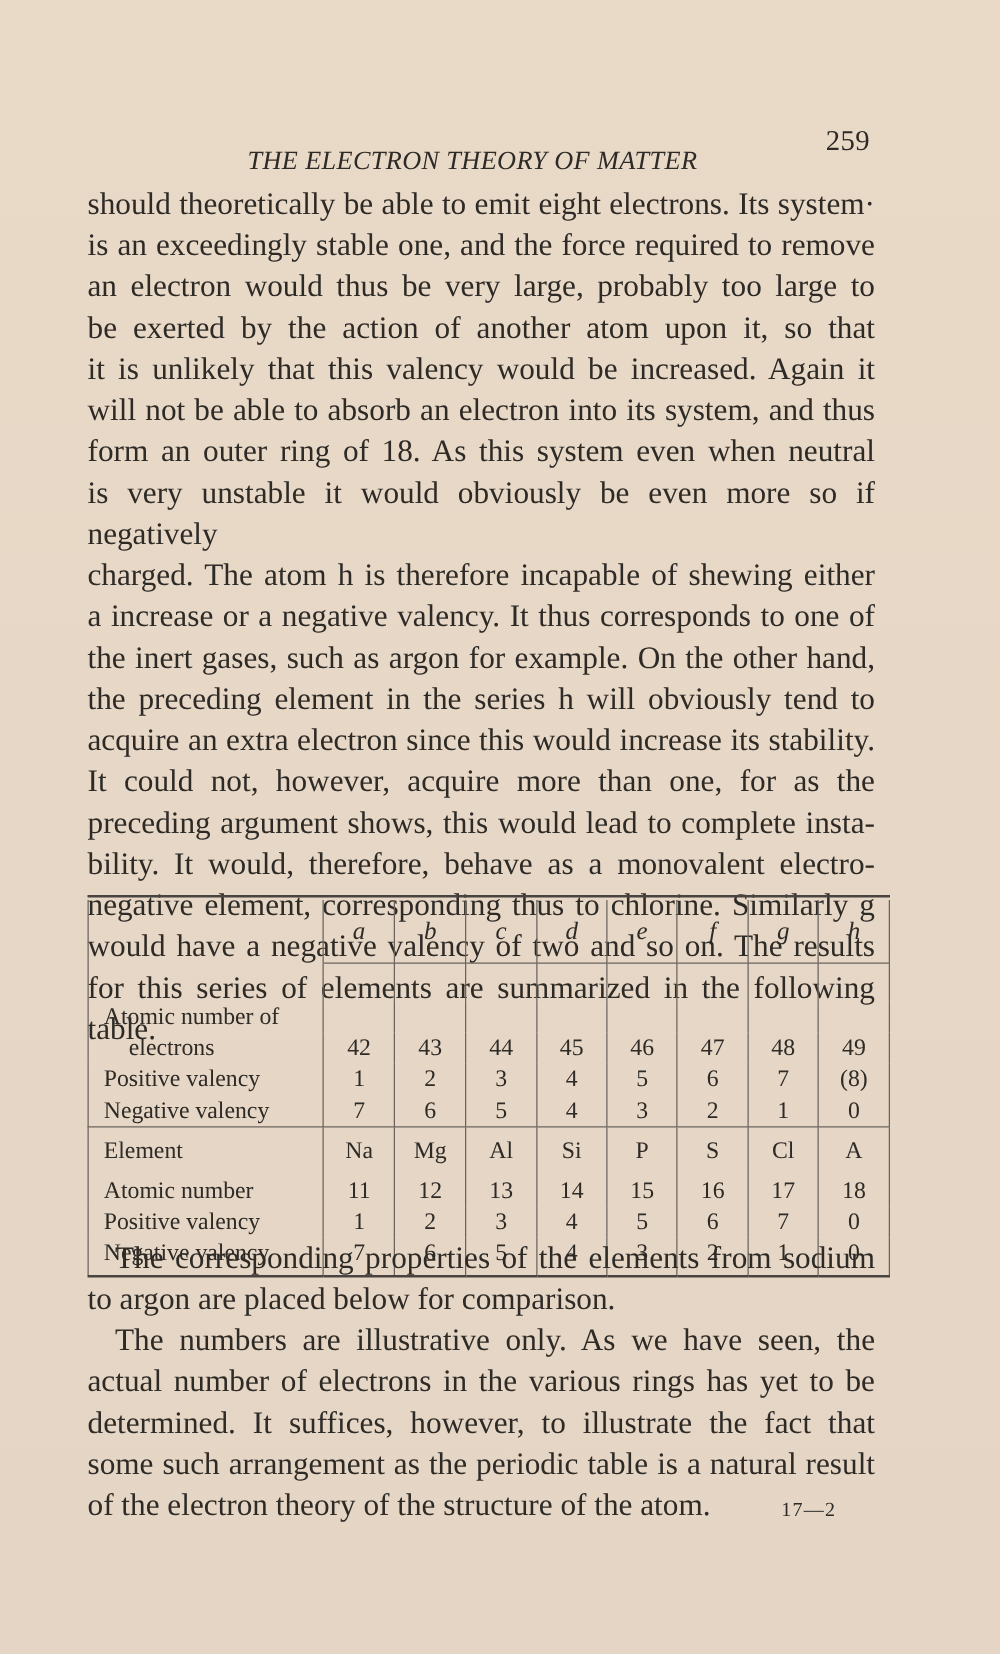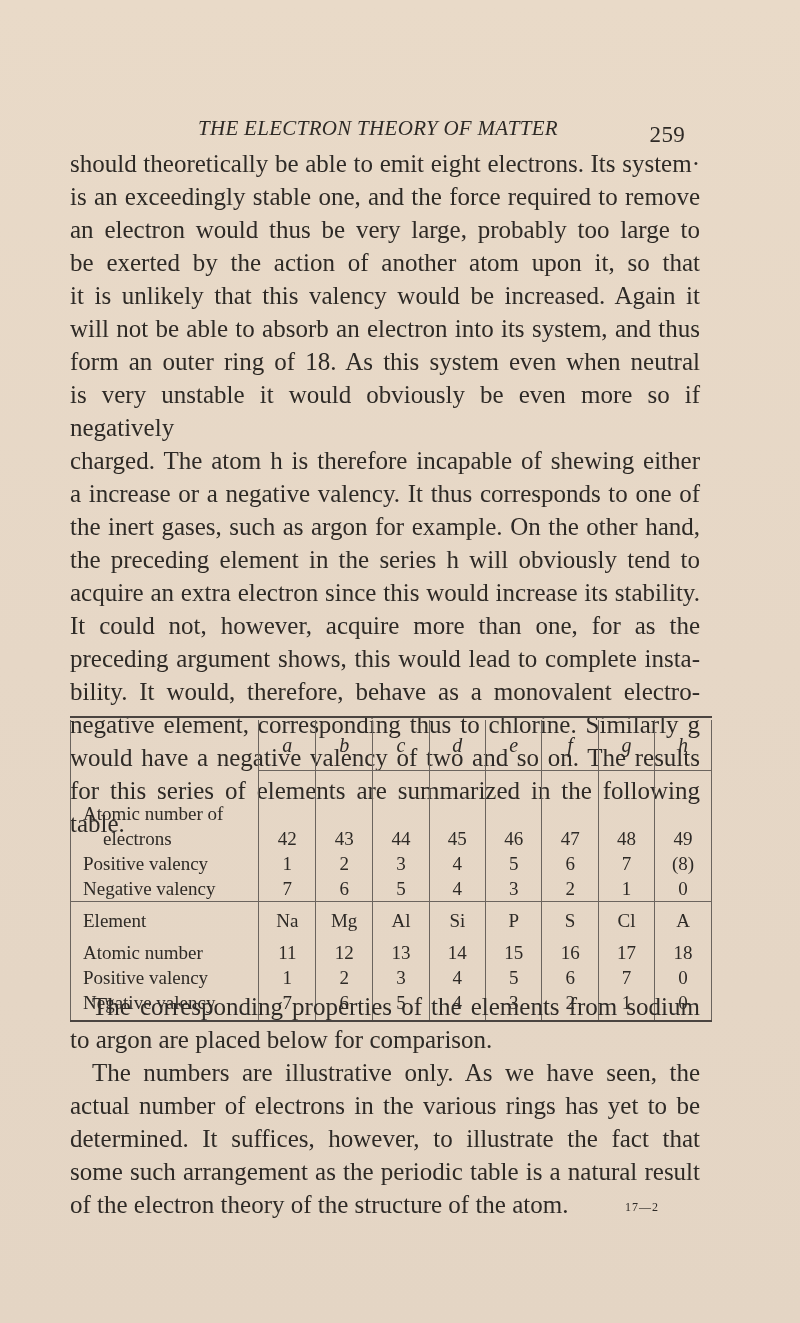--- a/index.html
+++ b/index.html
@@ -10,21 +10,21 @@
     font-family: "Liberation Serif", "DejaVu Serif", serif;
     color:#2e2a26;
     position:relative;
   }
   .page { position:absolute; left:0; top:0; width:800px; height:1323px; }
   .running-head {
     position:absolute; top:100px; left:70px; width:630px; height:30px;
     font-size:21px; letter-spacing:0.3px;
   }
   .running-head .title { position:absolute; left:128px; top:16px;font-style:italic; }
-  .running-head .num { position:absolute; right:15px; top:0; font-size:23px;margin-top:22px; }
+  .running-head .num { position:absolute; right:4px; top:0; font-size:23px; }
   .body-text {
     position:absolute; left:70px; top:147px; width:630px;
     font-size:25px; line-height:33px; text-align:justify;
     text-align-last:justify;
   }
   .body-text p { margin:0; }
   .body-text .last { text-align-last:left; }
   .tbl-wrap {
     position:absolute; left:70px; top:716px; width:642px; height:248px;
     border-top:2px solid #4a4440;
@@ -36,21 +36,21 @@
   td { padding:0; vertical-align:top; }
   .lbl { width:164px; border-left:1px solid #6b645e; border-right:1px solid #6b645e; padding-left:12px; }
   .c { width:59px; text-align:center; border-right:1px solid #6b645e; }
   .hdr td { height:50px; vertical-align:middle; font-style:italic; font-size:20px; }
   .hdr td.c { border-bottom:1px solid #6b645e; }
   .sp td { height:30px; }
   .divider td.c { border-bottom:1px solid #6b645e; }
   .divider td.lbl { border-bottom:1px solid #6b645e; }
   .bot td { border-bottom:2px solid #4a4440; height:30px; }
   .indent { padding-left:32px !important; }
-  .footer-sig { position:absolute; top:1200px; left:625px; font-size:12px; letter-spacing:1px; }
+  .footer-sig { position:absolute; top:1200px; left:625px; font-size:16px; letter-spacing:1px; }
   .para2 { text-indent:22px; }
 </style>
 </head>
 <body>
 
 <div class="page">
 
   <div class="running-head">
     <span class="title">THE ELECTRON THEORY OF MATTER</span>
     <span class="num">259</span>

